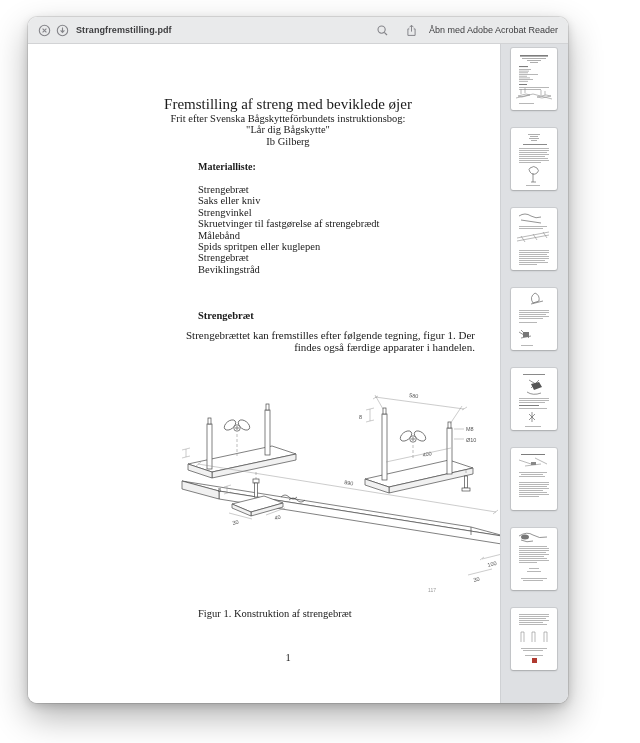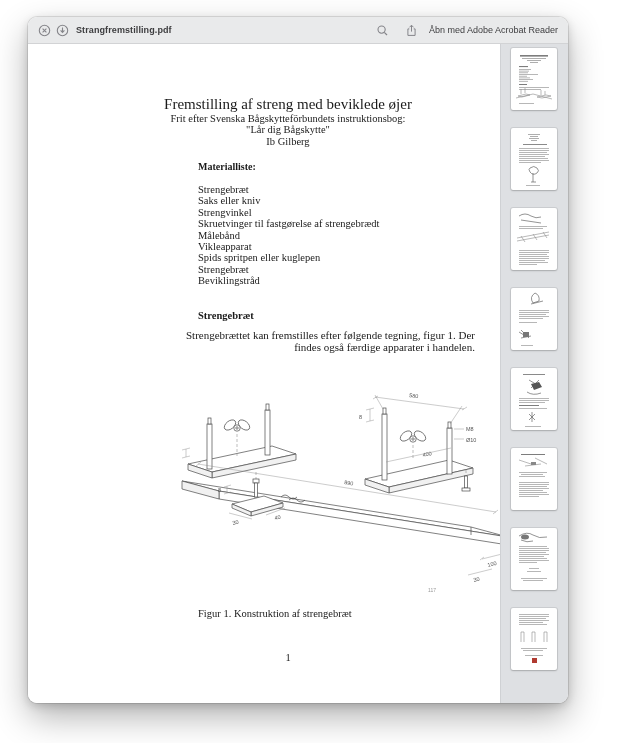--- a/index.html
+++ b/index.html
@@ -103,21 +103,20 @@
         </div>
 
         <div class="mat-heading">Materialliste:</div>
 
         <div class="mat-list">
           <div>Strengebræt</div>
           <div>Saks eller kniv</div>
           <div>Strengvinkel</div>
           <div>Skruetvinger til fastgørelse af strengebrædt</div>
           <div>Målebånd</div>
-          <div>Vikleapparat</div>
           <div>Spids spritpen eller kuglepen</div>
           <div>Strengebræt</div>
           <div>Beviklingstråd</div>
         </div>
 
         <div class="sec-heading">Strengebræt</div>
 
         <div class="doc-para">
           <div>Strengebrættet kan fremstilles efter følgende tegning, figur 1. Der</div>
           <div>findes også færdige apparater i handelen.</div>

